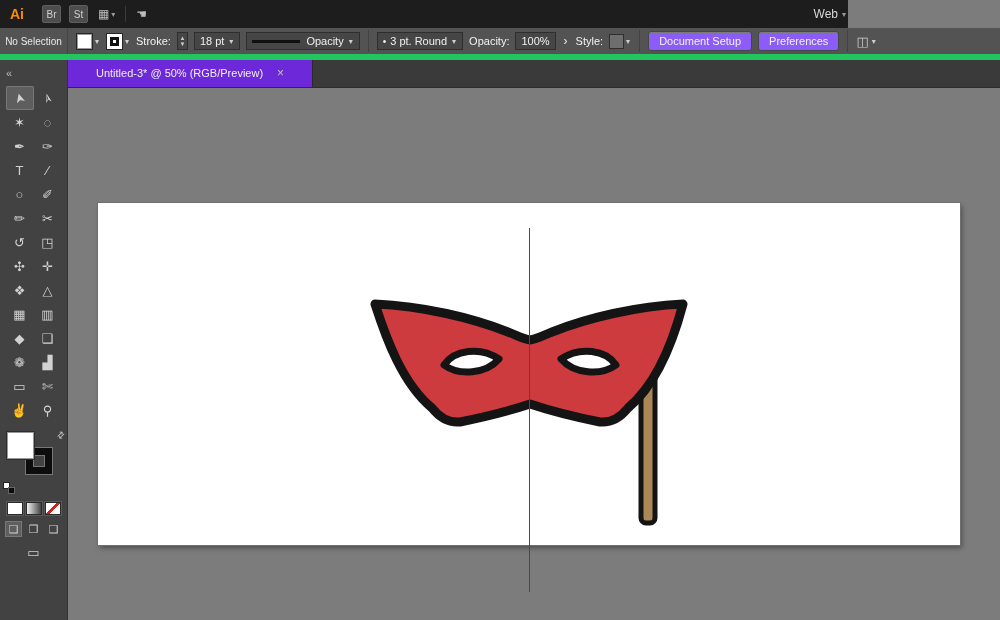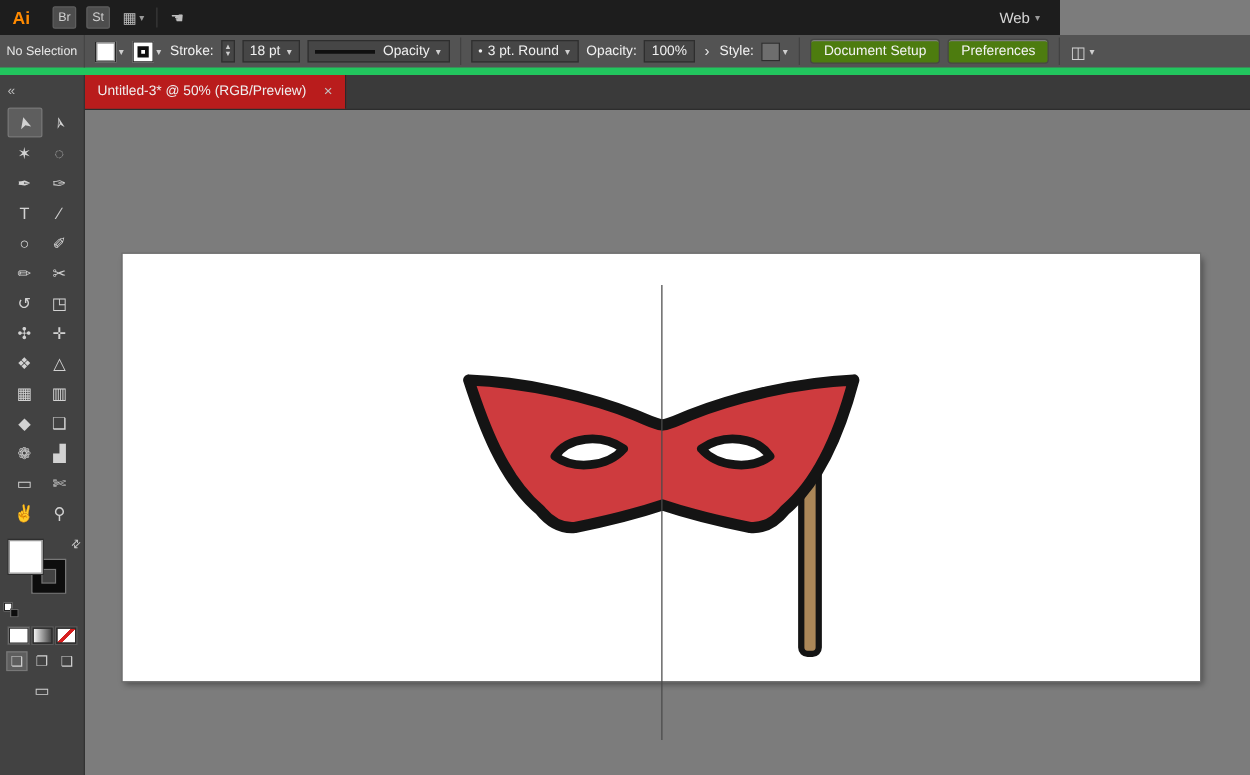--- a/index.html
+++ b/index.html
@@ -11,21 +11,21 @@
              display:flex; align-items:center; color:#d6d6d6; font-size:12px; z-index:40; }
   .ai-logo { width:34px; text-align:center; font-weight:bold; font-size:14px; color:#ff8a00; }
   .menus { display:flex; align-items:center; height:100%; }
   .menu-item { padding:0 9px; line-height:28px; cursor:default; }
   .qbtn { min-width:19px; height:18px; margin-left:8px; background:#4d4d4d; border:1px solid #5f5f5f;
           border-radius:2px; color:#cfcfcf; font-size:10px; display:flex; align-items:center; justify-content:center; }
   .mb-icon { margin-left:10px; color:#bdbdbd; font-size:12px; display:flex; align-items:center; gap:2px; }
   .mb-chev { font-size:8px; color:#9a9a9a; }
   .mb-sep { width:1px; height:16px; background:#3a3a3a; margin-left:10px; }
   .mb-spacer { flex:1; }
-  .workspace { display:flex; align-items:center; gap:4px; padding-right:16px; color:#d6d6d6; }
+  .workspace { display:flex; align-items:center; gap:4px; padding-right:2px; color:#d6d6d6; }
 
   
   .controlbar { position:absolute; left:0; top:28px; width:1000px; height:32px; background:#535353;
                 border-bottom:6px solid #22c55e; display:flex; align-items:center; color:#ececec;
                 font-size:11px; z-index:39; }
   .cb-left { width:68px; height:100%; display:flex; align-items:center; justify-content:center;
              font-size:10px; color:#e8e8e8; border-right:1px solid #454545; flex:0 0 auto; }
   .cb-body { display:flex; align-items:center; gap:6px; padding:0 8px; flex:1; min-width:0; }
   .swatch-btn { display:flex; align-items:center; gap:1px; }
   .swatch-box { width:17px; height:17px; background:#fff; border:1px solid #262626; box-shadow:inset 0 0 0 1px #9a9a9a; }
@@ -36,29 +36,29 @@
   .stepper { width:11px; height:18px; background:#464646; border:1px solid #2e2e2e; display:flex;
              flex-direction:column; align-items:center; justify-content:center; font-size:6px; color:#ccc; line-height:6px; }
   .field { height:18px; background:#464646; border:1px solid #2e2e2e; display:flex; align-items:center;
            padding:0 5px; color:#f0f0f0; white-space:nowrap; }
   .field .chev { margin-left:4px; }
   .wline { width:48px; height:3px; background:#101010; margin-right:6px; }
   .vsep { width:1px; height:22px; background:#424242; margin:0 2px; flex:0 0 auto; }
   .brush-dot { font-size:10px; margin-right:4px; }
   .panel-arrow { color:#e8e8e8; font-size:12px; padding:0 2px; }
   .style-swatch { width:15px; height:15px; background:#6e6e6e; border:1px solid #2e2e2e; }
-  .cb-btn { height:20px; padding:0 10px; background:#4d7c0f; border:1px solid #464646;
+  .cb-btn { height:20px; padding:0 10px; background:#8b5cf6; border:1px solid #464646;
             box-shadow:inset 0 1px 0 #7a7a7a; border-radius:3px; color:#f4f4f4; font-size:11px;
             display:flex; align-items:center; white-space:nowrap; }
   .cb-icon { display:flex; align-items:center; gap:2px; color:#d0d0d0; font-size:13px; }
 
   
   .tabstrip { position:absolute; left:68px; top:60px; width:932px; height:28px; background:#3a3a3a;
               border-bottom:1px solid #2d2d2d; display:flex; align-items:flex-end; z-index:30; }
-  .doc-tab { height:28px; background:#b91c1c; display:flex; align-items:center; padding:0 10px;
+  .doc-tab { height:28px; background:#6d28d9; display:flex; align-items:center; padding:0 28px;
              color:#efefef; font-size:11px; border-right:1px solid #2a2a2a; gap:14px; }
   .tab-close { color:#c2c2c2; font-size:12px; cursor:default; }
 
   
   .toolbar { position:absolute; left:0; top:60px; width:68px; height:560px; background:#424242;
              border-right:1px solid #333; z-index:31; }
   .panel-collapse { height:26px; display:flex; align-items:center; padding-left:6px; color:#bdbdbd; font-size:11px; }
   .tool-grid { display:grid; grid-template-columns:28px 28px; justify-content:center; }
   .tool { width:28px; height:24px; display:flex; align-items:center; justify-content:center;
           color:#d2d2d2; font-size:13px; cursor:default; }

